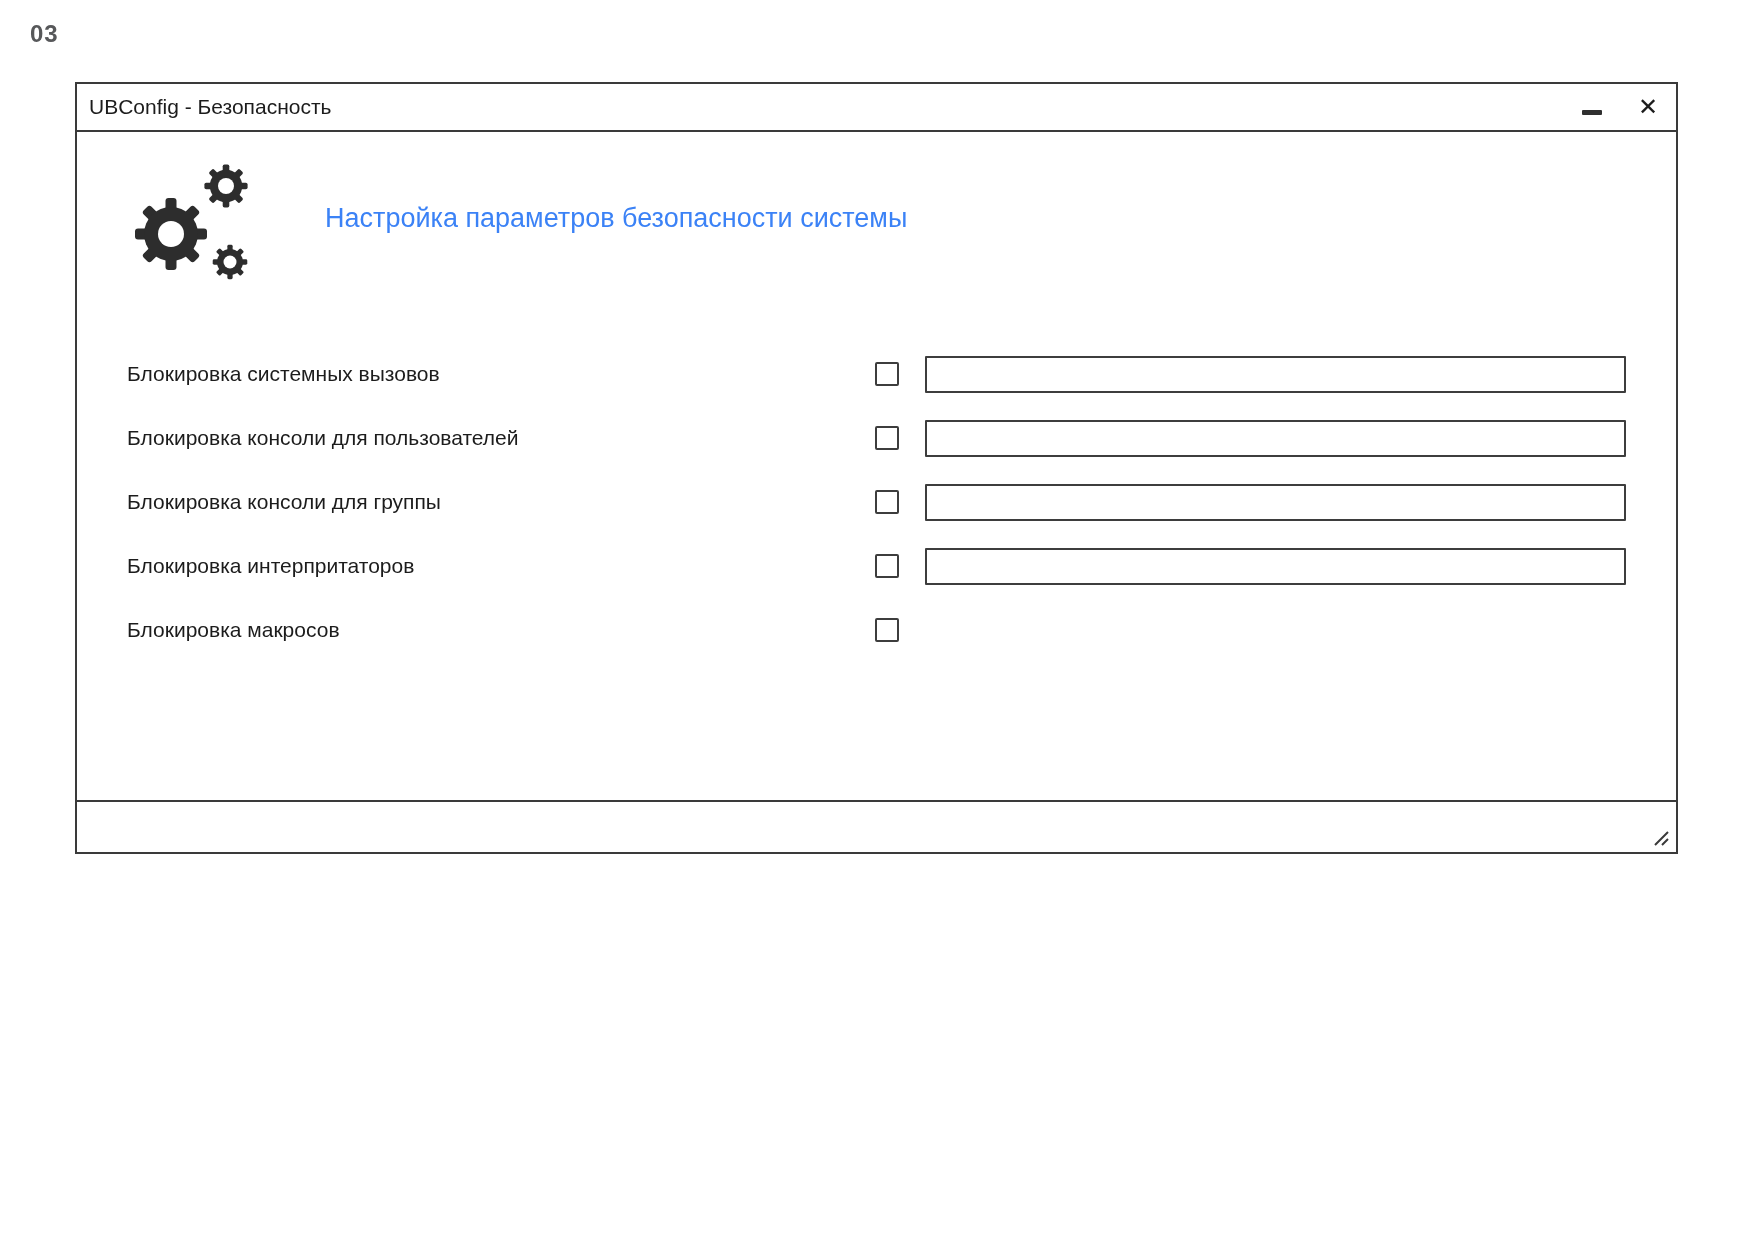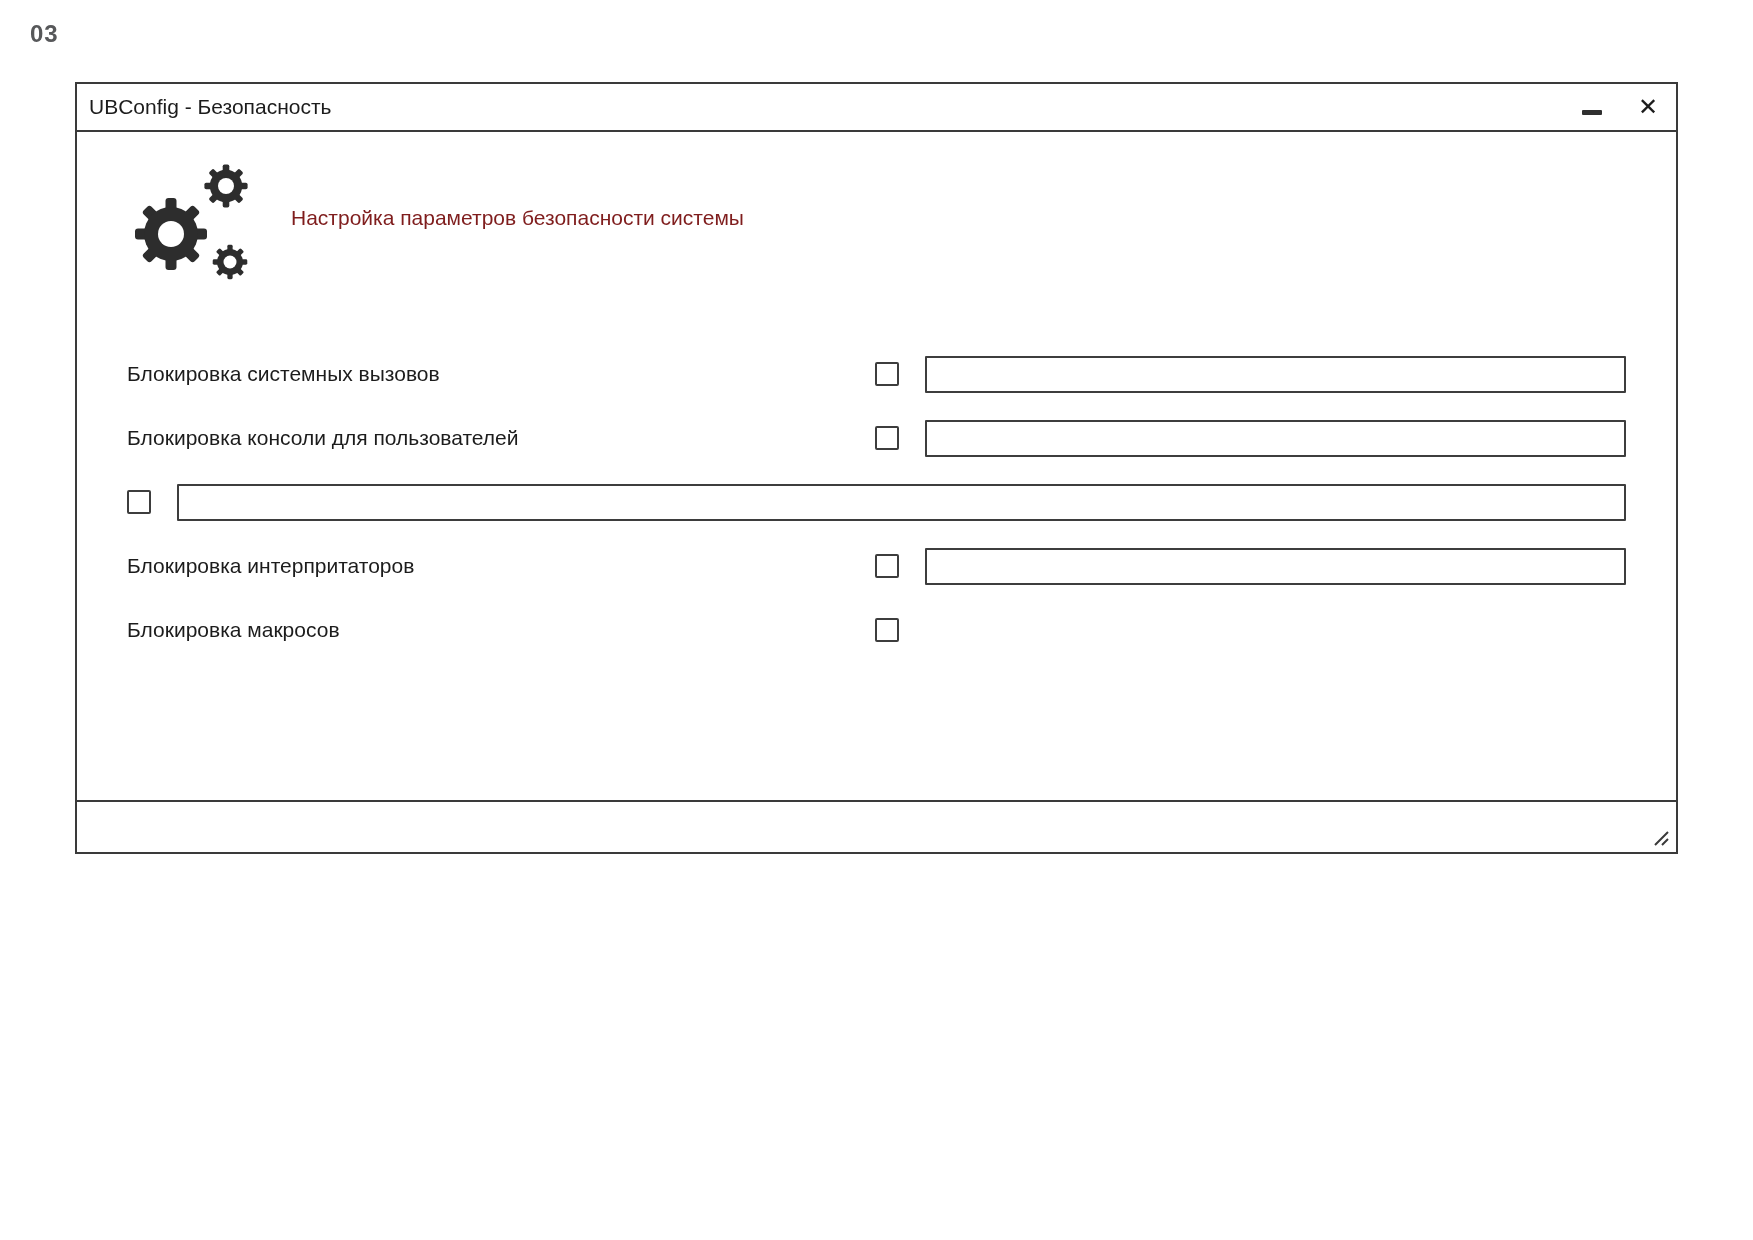--- a/index.html
+++ b/index.html
@@ -40,21 +40,21 @@
   }
   .close-btn {
     font-size: 24px; line-height: 1; color: #1c1c1c;
     cursor: default; font-weight: normal;
   }
 
   .content { flex: 1 1 auto; padding: 20px 50px 0 50px; overflow: hidden; }
 
   .hero { display: flex; align-items: center; }
   .gears { width: 132px; height: 132px; flex: 0 0 132px; }
-  .hero-text { margin-left: 32px; font-size: 21px; color: #7f1d1d; }
+  .hero-text { margin-left: 66px; font-size: 27px; color: #3b82f6; }
 
   .rows { margin-top: 58px; }
   .row { display: flex; align-items: center; height: 64px; }
   .row-label { flex: 0 0 748px; font-size: 21px; color: #1c1c1c; padding-right: 37px; }
   .checkbox {
     flex: 0 0 24px; width: 24px; height: 24px;
     border: 2px solid #3d3d3d; border-radius: 2px;
     background: #ffffff; cursor: pointer;
   }
   .text-input {
@@ -121,20 +121,21 @@
         <input class="text-input" type="text" value="" style="">
       </div>
 
       <div class="row">
         <span class="row-label">Блокировка консоли для пользователей</span>
         <span class="checkbox" role="checkbox"></span>
         <input class="text-input" type="text" value="" style="">
       </div>
 
       <div class="row">
+        <span class="row-label">Блокировка консоли для группы</span>
         <span class="checkbox" role="checkbox"></span>
         <input class="text-input" type="text" value="" style="">
       </div>
 
       <div class="row">
         <span class="row-label">Блокировка интерпритаторов</span>
         <span class="checkbox" role="checkbox"></span>
         <input class="text-input" type="text" value="" style="">
       </div>
 

